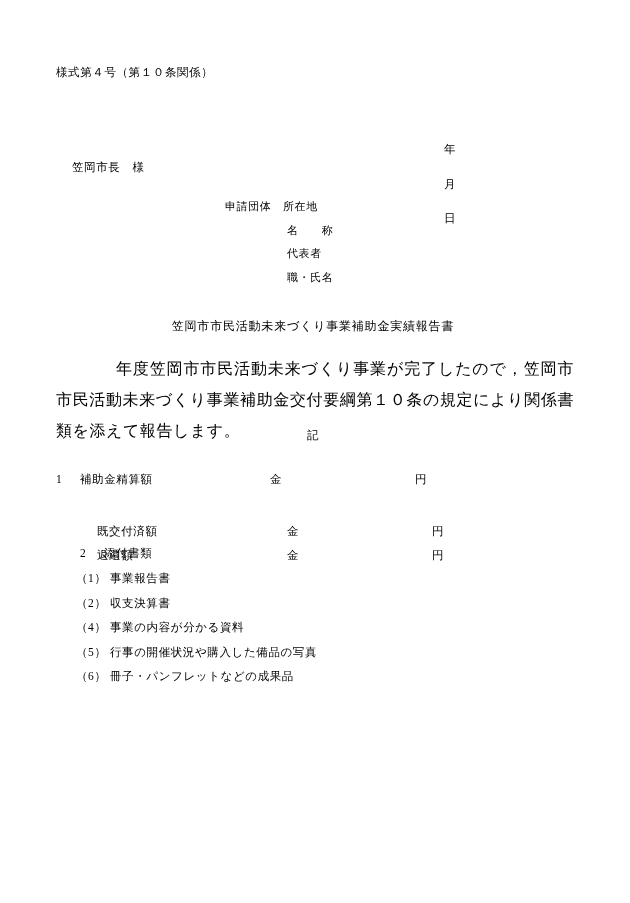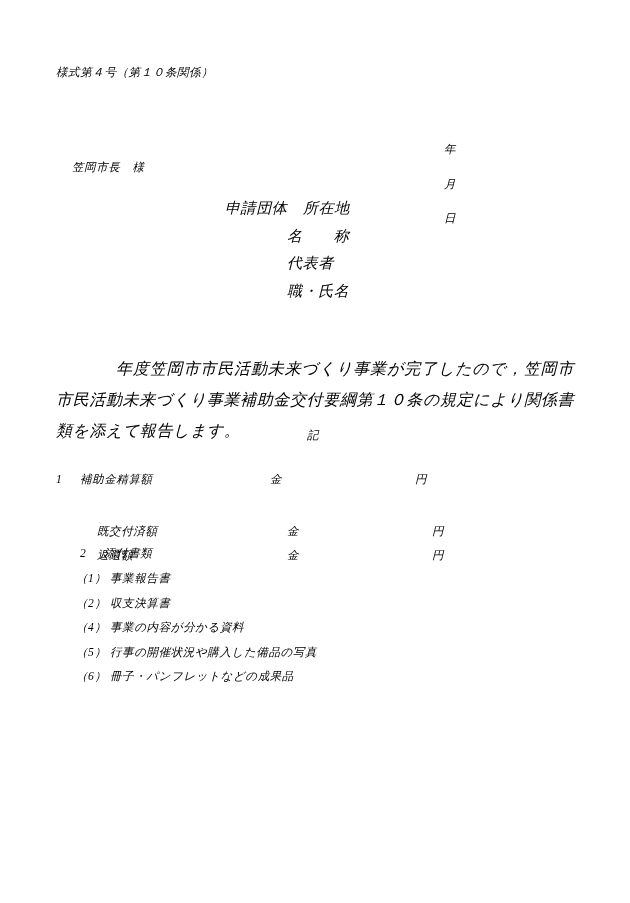--- a/index.html
+++ b/index.html
@@ -14,21 +14,20 @@
     color: #000000;
     position: relative;
     overflow: hidden;
   }
   .page {
     position: relative;
     width: 626px;
     height: 903px;
     box-sizing: border-box;
     padding: 0;
-    font-style: italic;
   }
 
   
   .t {
     position: absolute;
     white-space: pre;
     font-size: 11.5px;
     line-height: 1.5;
     letter-spacing: 0.6px;
   }
@@ -53,21 +52,21 @@
     left: 72px;
     top: 159px;
   }
 
   .applicant-block {
     position: absolute;
     left: 225px;
     top: 201px;
   }
   .applicant-row {
-    font-size: 15px;
+    font-size: 11px;
     line-height: 1;
     margin-bottom: 12.5px;
     white-space: pre;
     letter-spacing: 0.6px;
   }
   .applicant-row .label-indent {
     display: inline-block;
     width: 62px;
   }
 
@@ -180,20 +179,21 @@
 
   <div class="t addressee">笠岡市長　様</div>
 
   <div class="applicant-block">
     <div class="applicant-row">申請団体　所在地</div>
     <div class="applicant-row"><span class="label-indent"></span><span>名　　称</span></div>
     <div class="applicant-row"><span class="label-indent"></span><span>代表者</span></div>
     <div class="applicant-row"><span class="label-indent"></span><span>職・氏名</span></div>
   </div>
 
+  <div class="t doc-title">笠岡市市民活動未来づくり事業補助金実績報告書</div>
 
   <div class="body-para">年度笠岡市市民活動未来づくり事業が完了したので，笠岡市市民活動未来づくり事業補助金交付要綱第１０条の規定により関係書類を添えて報告します。</div>
 
   <div class="t ki">記</div>
 
   <div class="amounts">
     <div class="amount-row">
       <span class="num">1</span>
       <span class="label">補助金精算額</span>
       <span class="kin">金</span>

